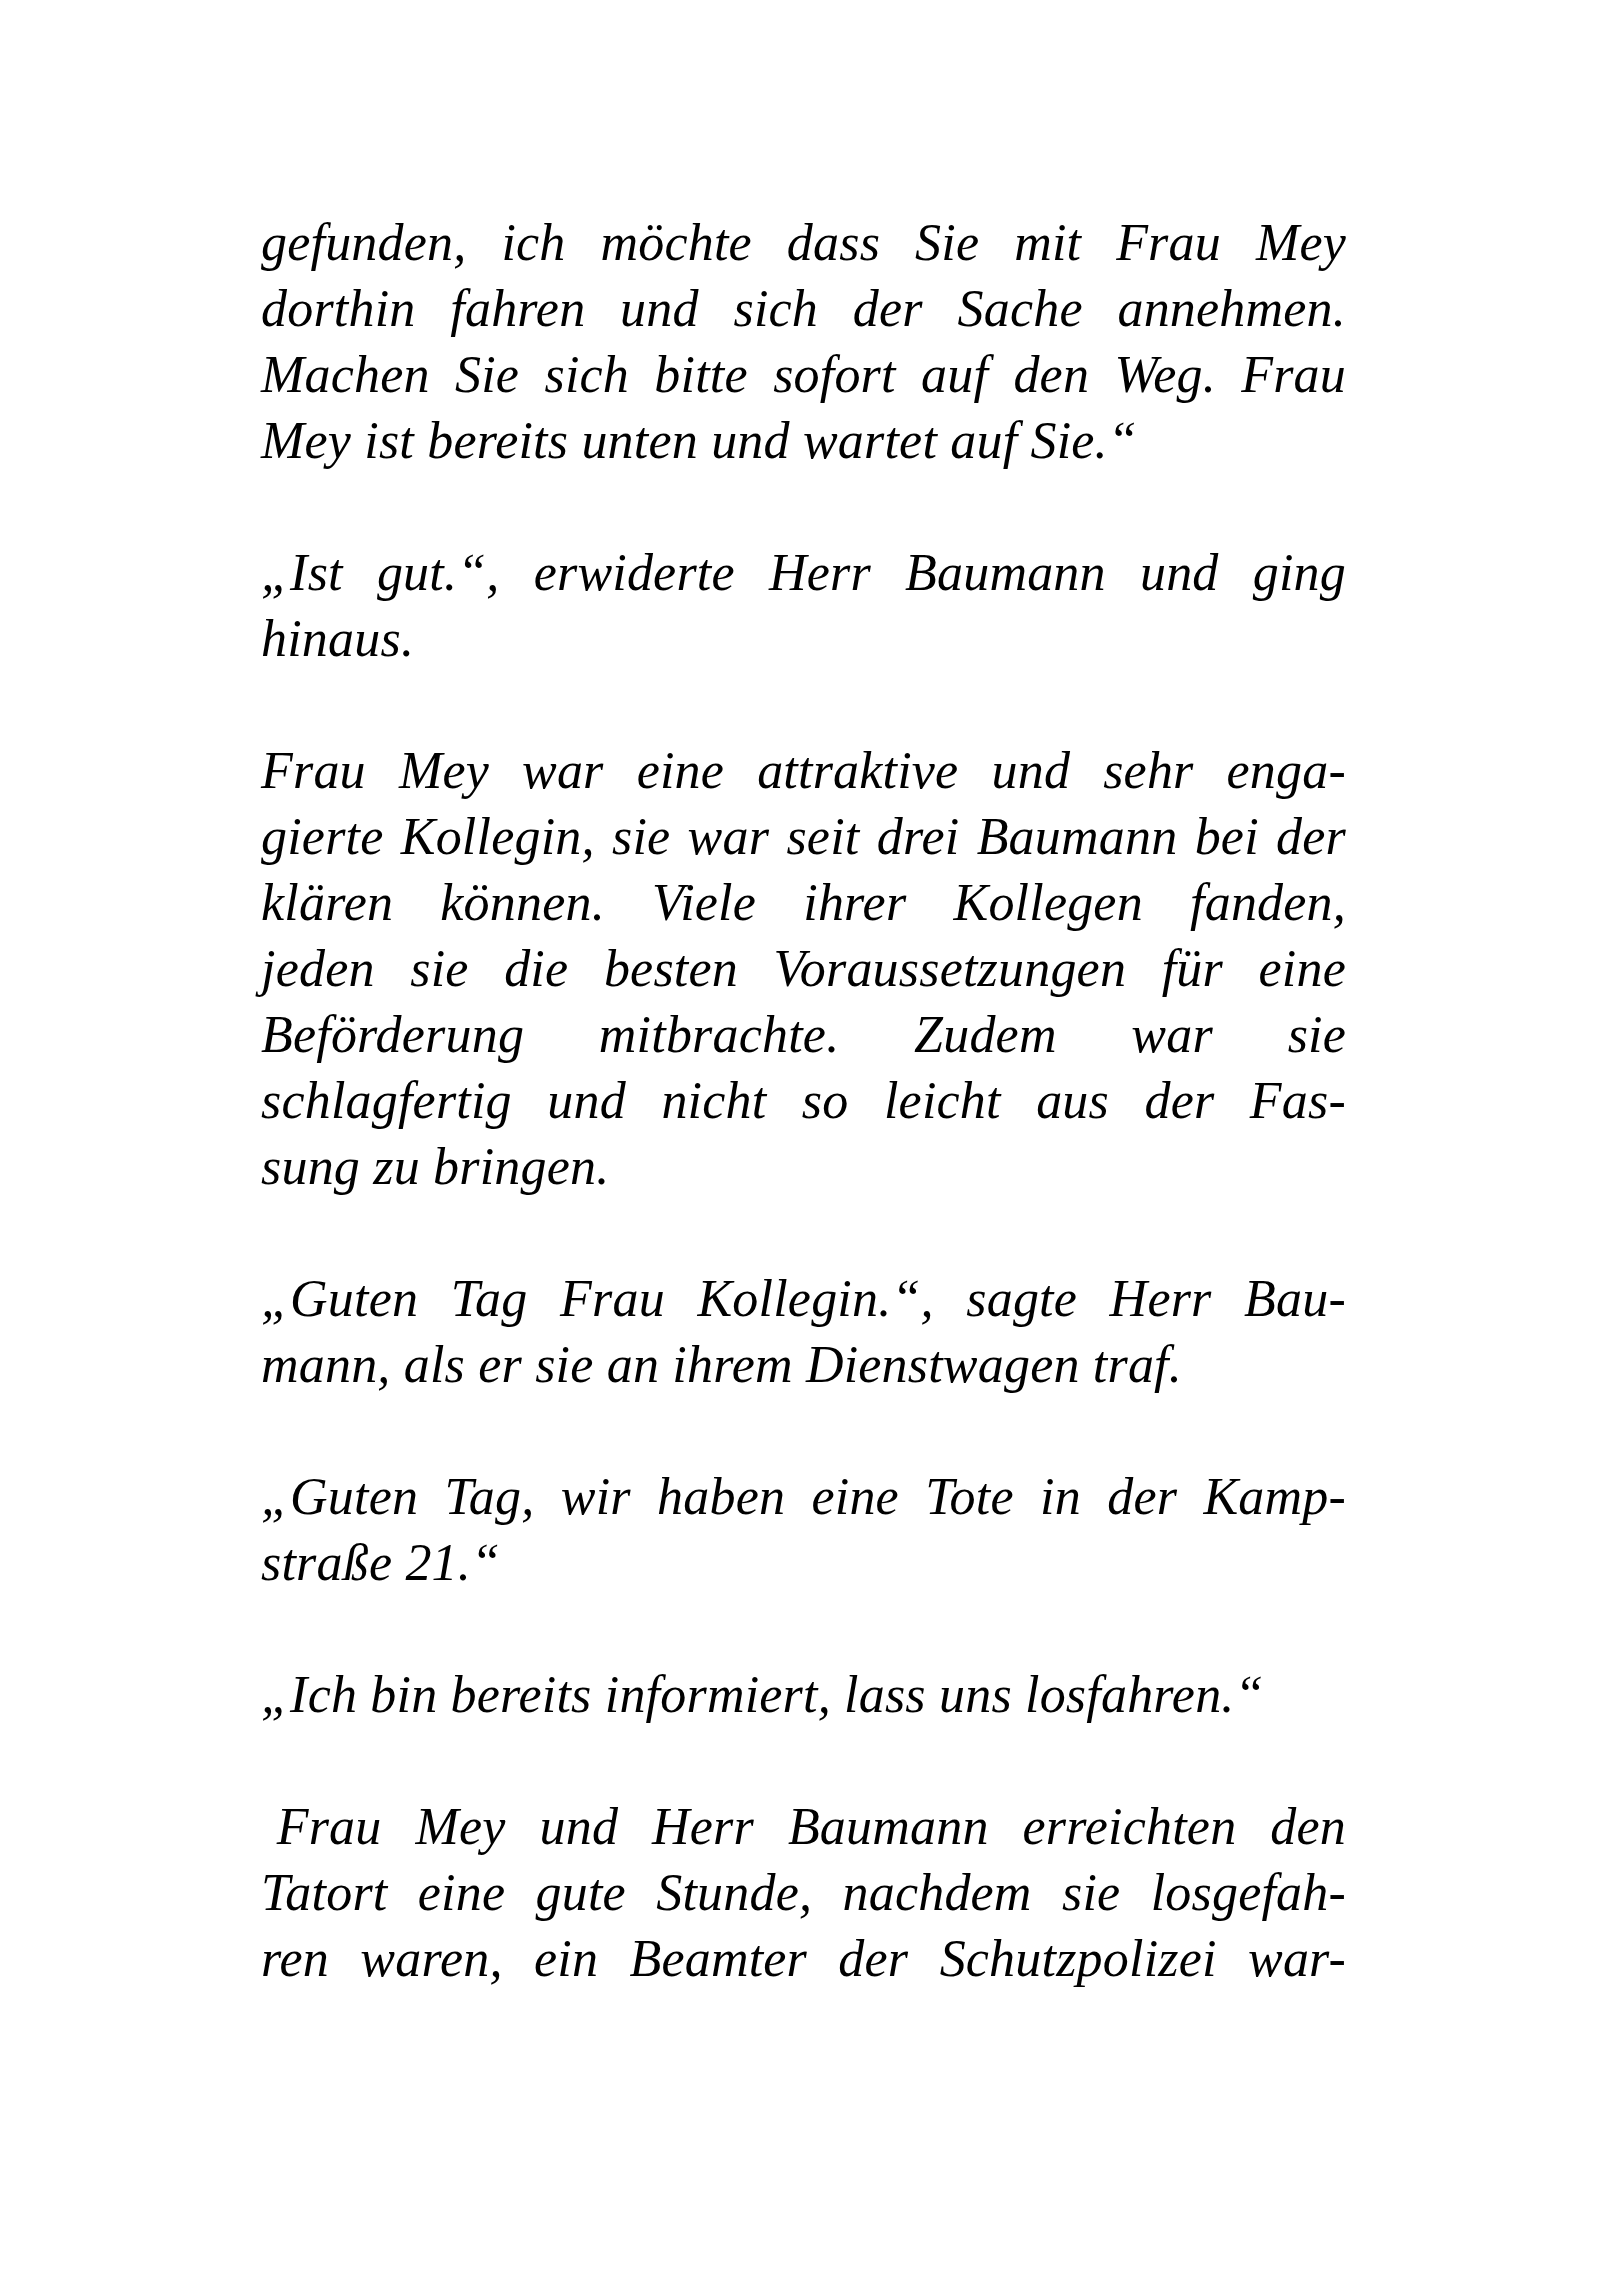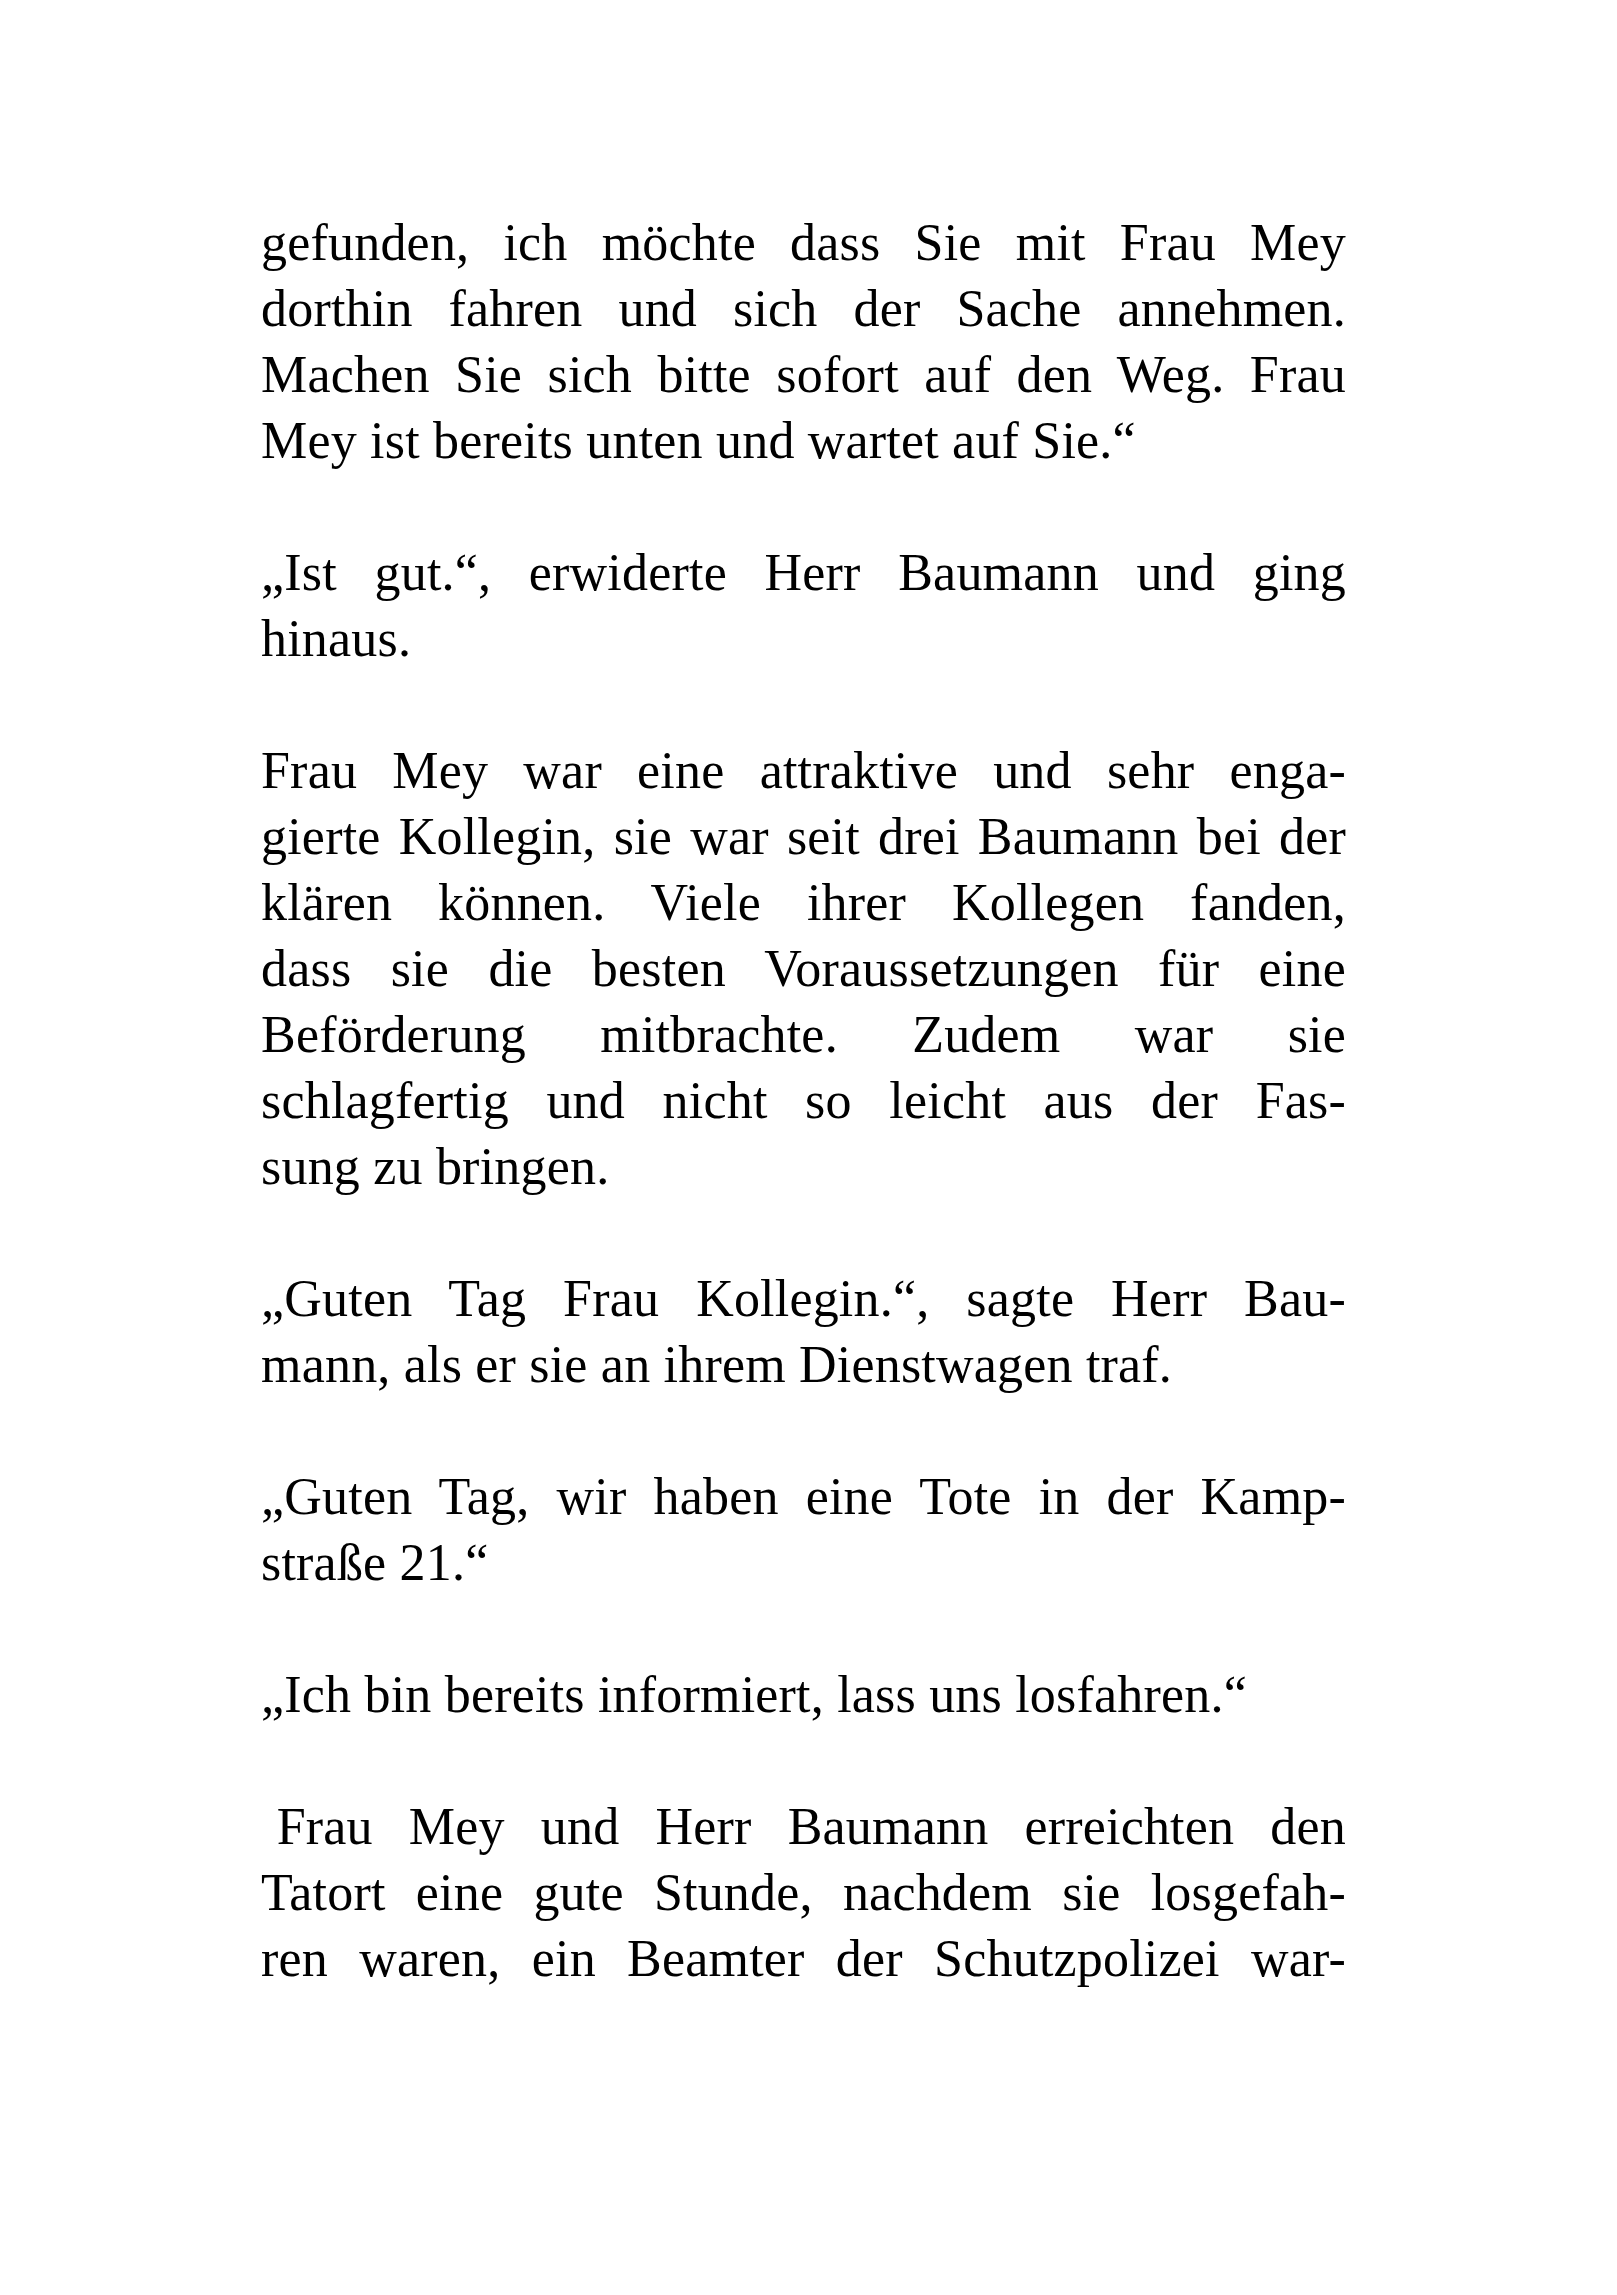--- a/index.html
+++ b/index.html
@@ -15,20 +15,21 @@
     font-family: "Liberation Serif", "DejaVu Serif", serif;
     color: #000000;
   }
   .page {
     position: absolute;
     left: 0; top: 0;
     width: 1526px;
     height: 2295px;
     background: #ffffff;
     overflow: hidden;
+    font-style: italic;
   }
   .text-block {
     position: absolute;
     left: 261px;
     top: 210px;
     width: 1085px;
     font-size: 52px;
     line-height: 66px;
     letter-spacing: 0.2px;
   }
@@ -62,21 +63,21 @@
         <div class="line last-left">Mey ist bereits unten und wartet auf Sie.“</div>
       </div>
       <div class="para">
         <div class="line">„Ist gut.“, erwiderte Herr Baumann und ging</div>
         <div class="line last-left">hinaus.</div>
       </div>
       <div class="para">
         <div class="line">Frau Mey war eine attraktive und sehr enga-</div>
         <div class="line">gierte Kollegin, sie war seit drei Baumann bei der</div>
         <div class="line">klären können. Viele ihrer Kollegen fanden,</div>
-        <div class="line">dass sie die besten Voraussetzungen für eine</div>
+        <div class="line">jeden sie die besten Voraussetzungen für eine</div>
         <div class="line">Beförderung mitbrachte. Zudem war sie</div>
         <div class="line">schlagfertig und nicht so leicht aus der Fas-</div>
         <div class="line last-left">sung zu bringen.</div>
       </div>
       <div class="para">
         <div class="line">„Guten Tag Frau Kollegin.“, sagte Herr Bau-</div>
         <div class="line last-left">mann, als er sie an ihrem Dienstwagen traf.</div>
       </div>
       <div class="para">
         <div class="line">„Guten Tag, wir haben eine Tote in der Kamp-</div>

